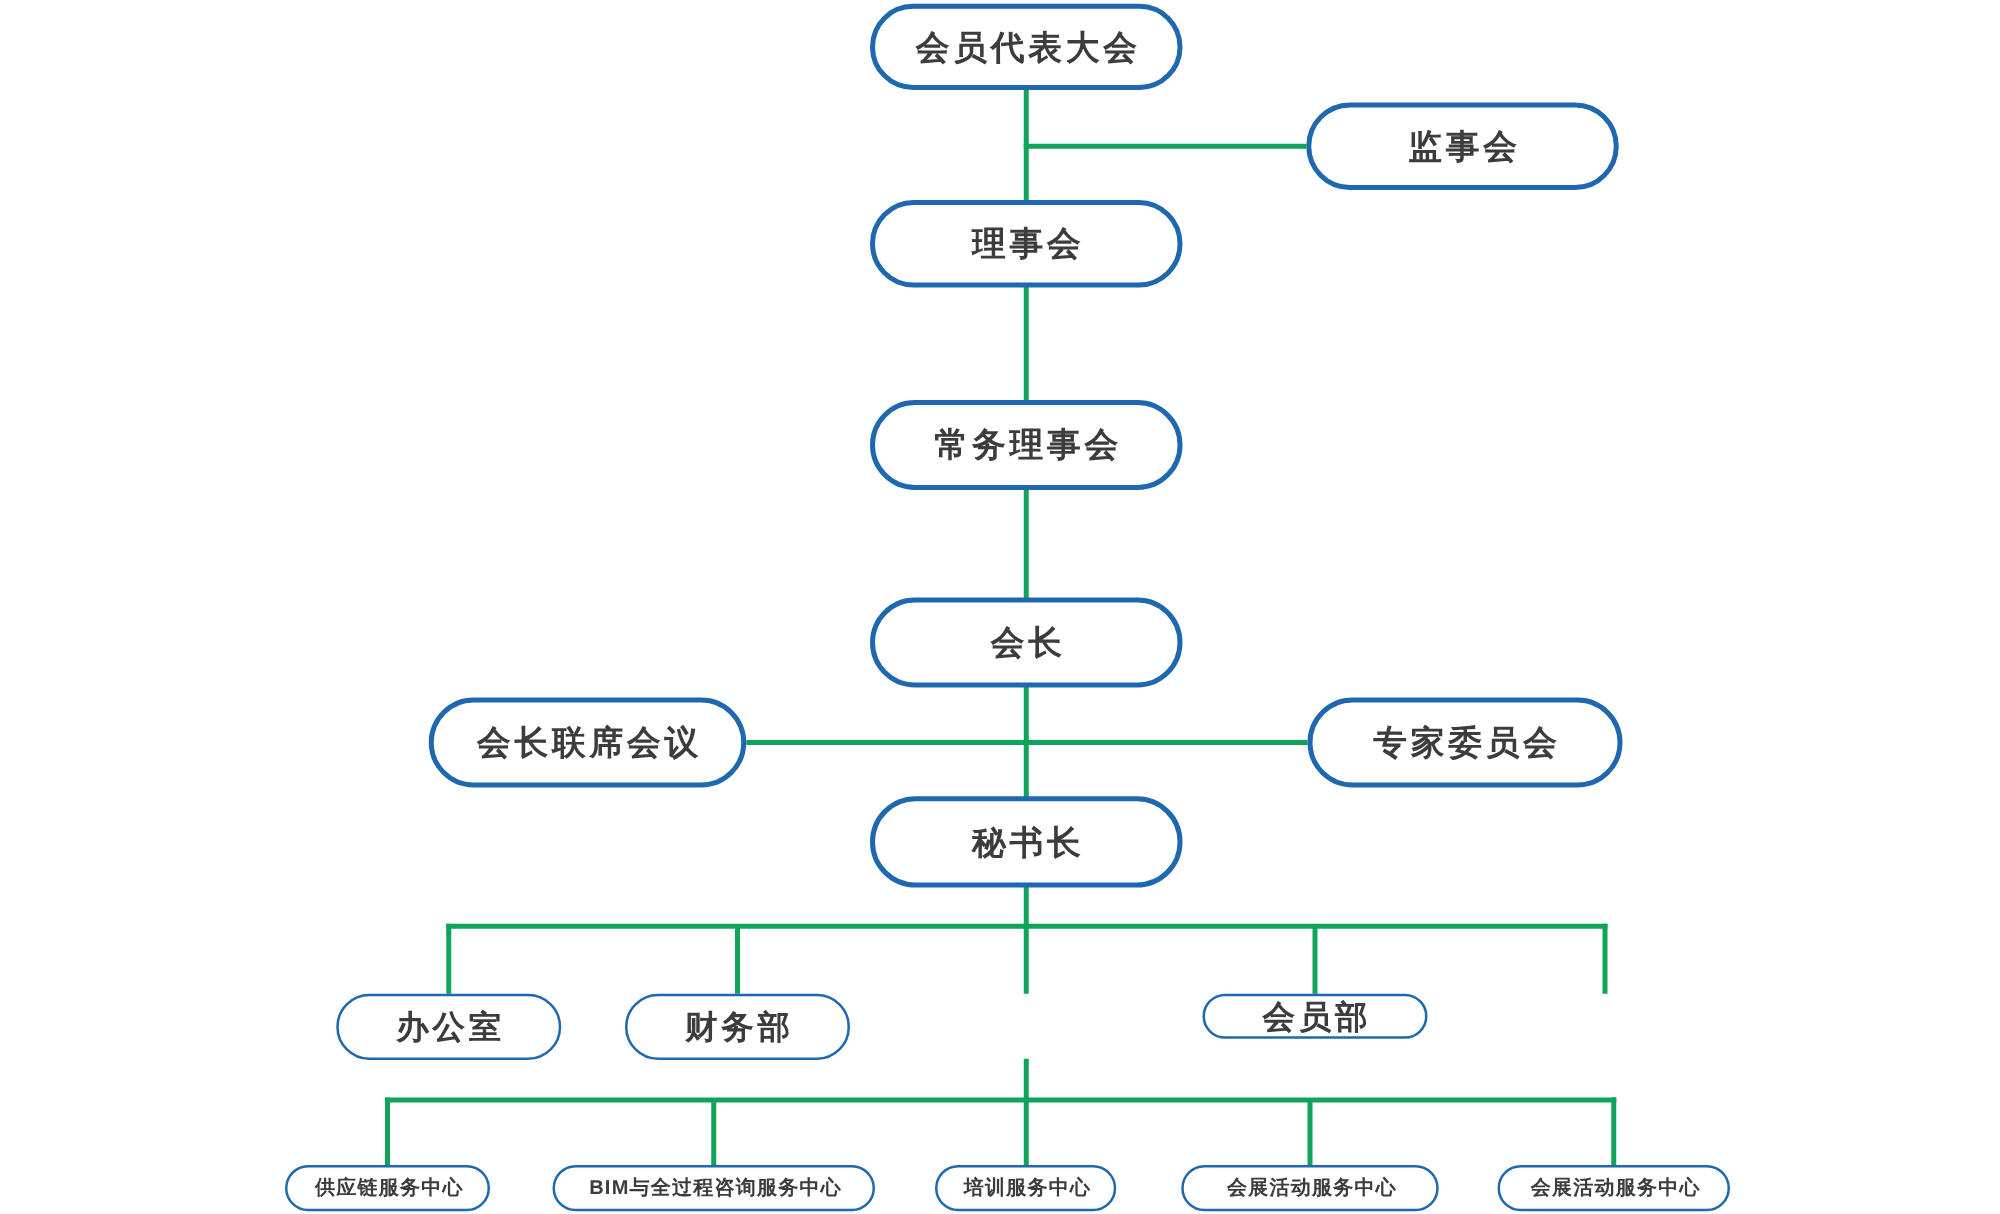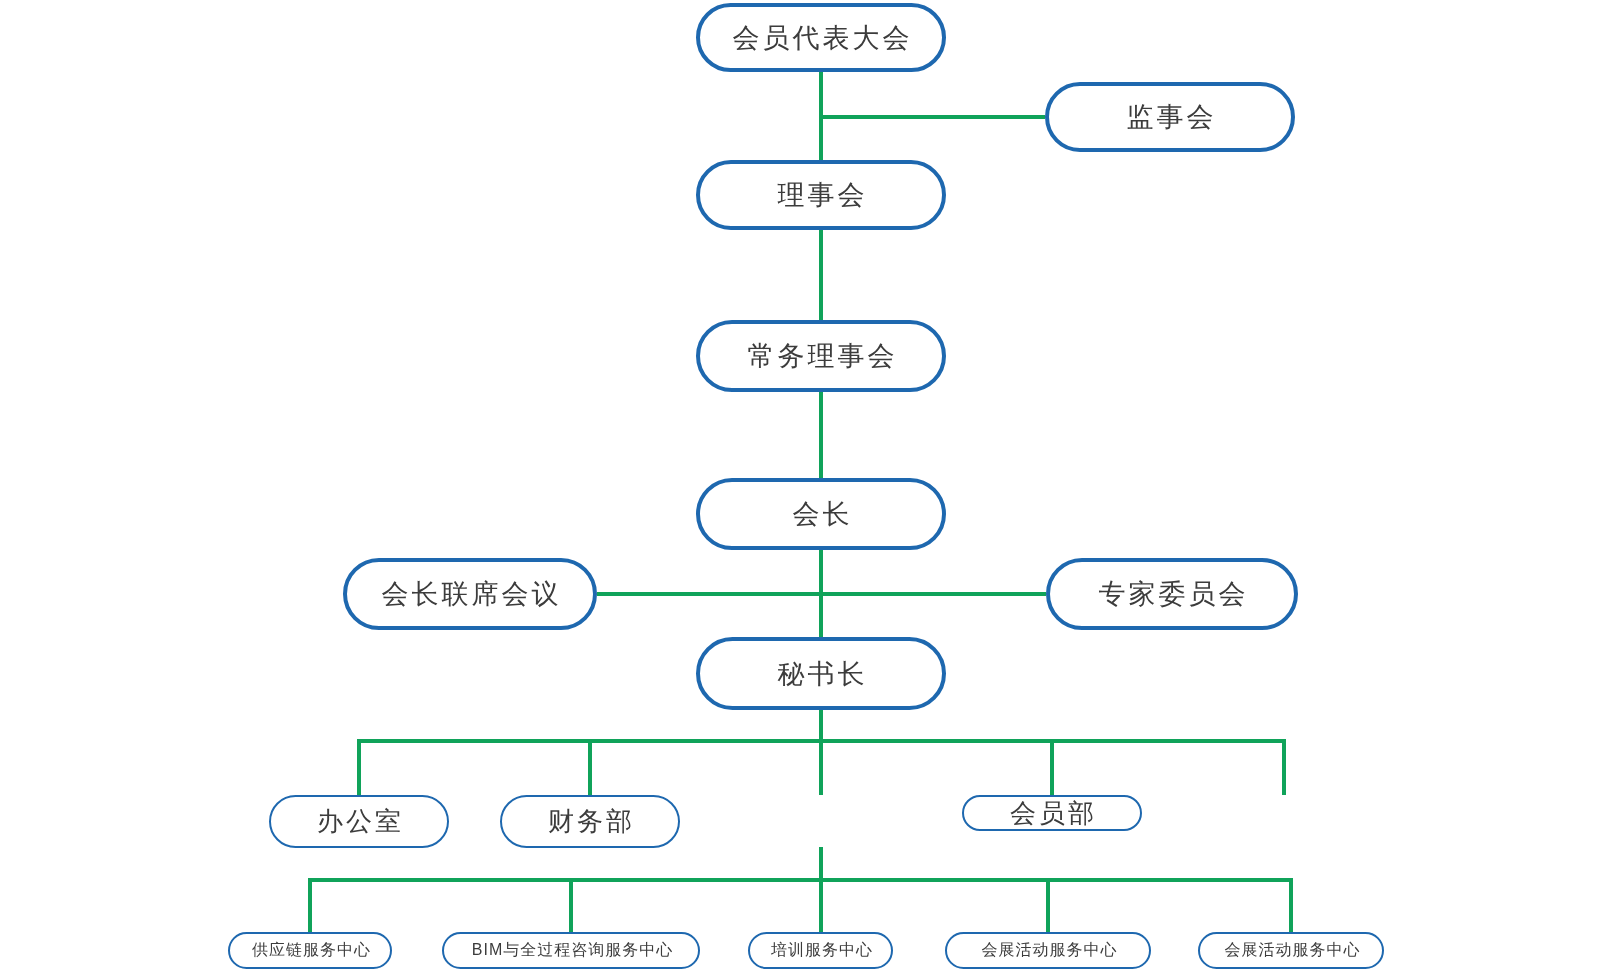--- a/index.html
+++ b/index.html
@@ -19,21 +19,21 @@
     display:flex;align-items:center;justify-content:center;
     background:var(--bg);
     border:4px solid var(--blue);
     border-radius:999px;
     text-align:center;
     z-index:2;
   }
   .lvl1{font-size:27px;letter-spacing:3px;}
   .lvl2{border-width:2.5px;font-size:26px;letter-spacing:3px;}
   .lvl3{border-width:2px;font-size:16px;letter-spacing:1px;}
-  .lbl{white-space:nowrap;text-indent:3px;}
+  .lbl{white-space:nowrap;text-indent:3px;font-weight:bold;}
 </style>
 </head>
 <body>
 
 <div class="canvas">
 
   <svg class="edges" width="1600" height="971" viewBox="0 0 1600 971">
     <line x1="821" y1="71" x2="821" y2="162"></line>
     <line x1="819" y1="117" x2="1045" y2="117"></line>
     <line x1="821" y1="229" x2="821" y2="322"></line>

